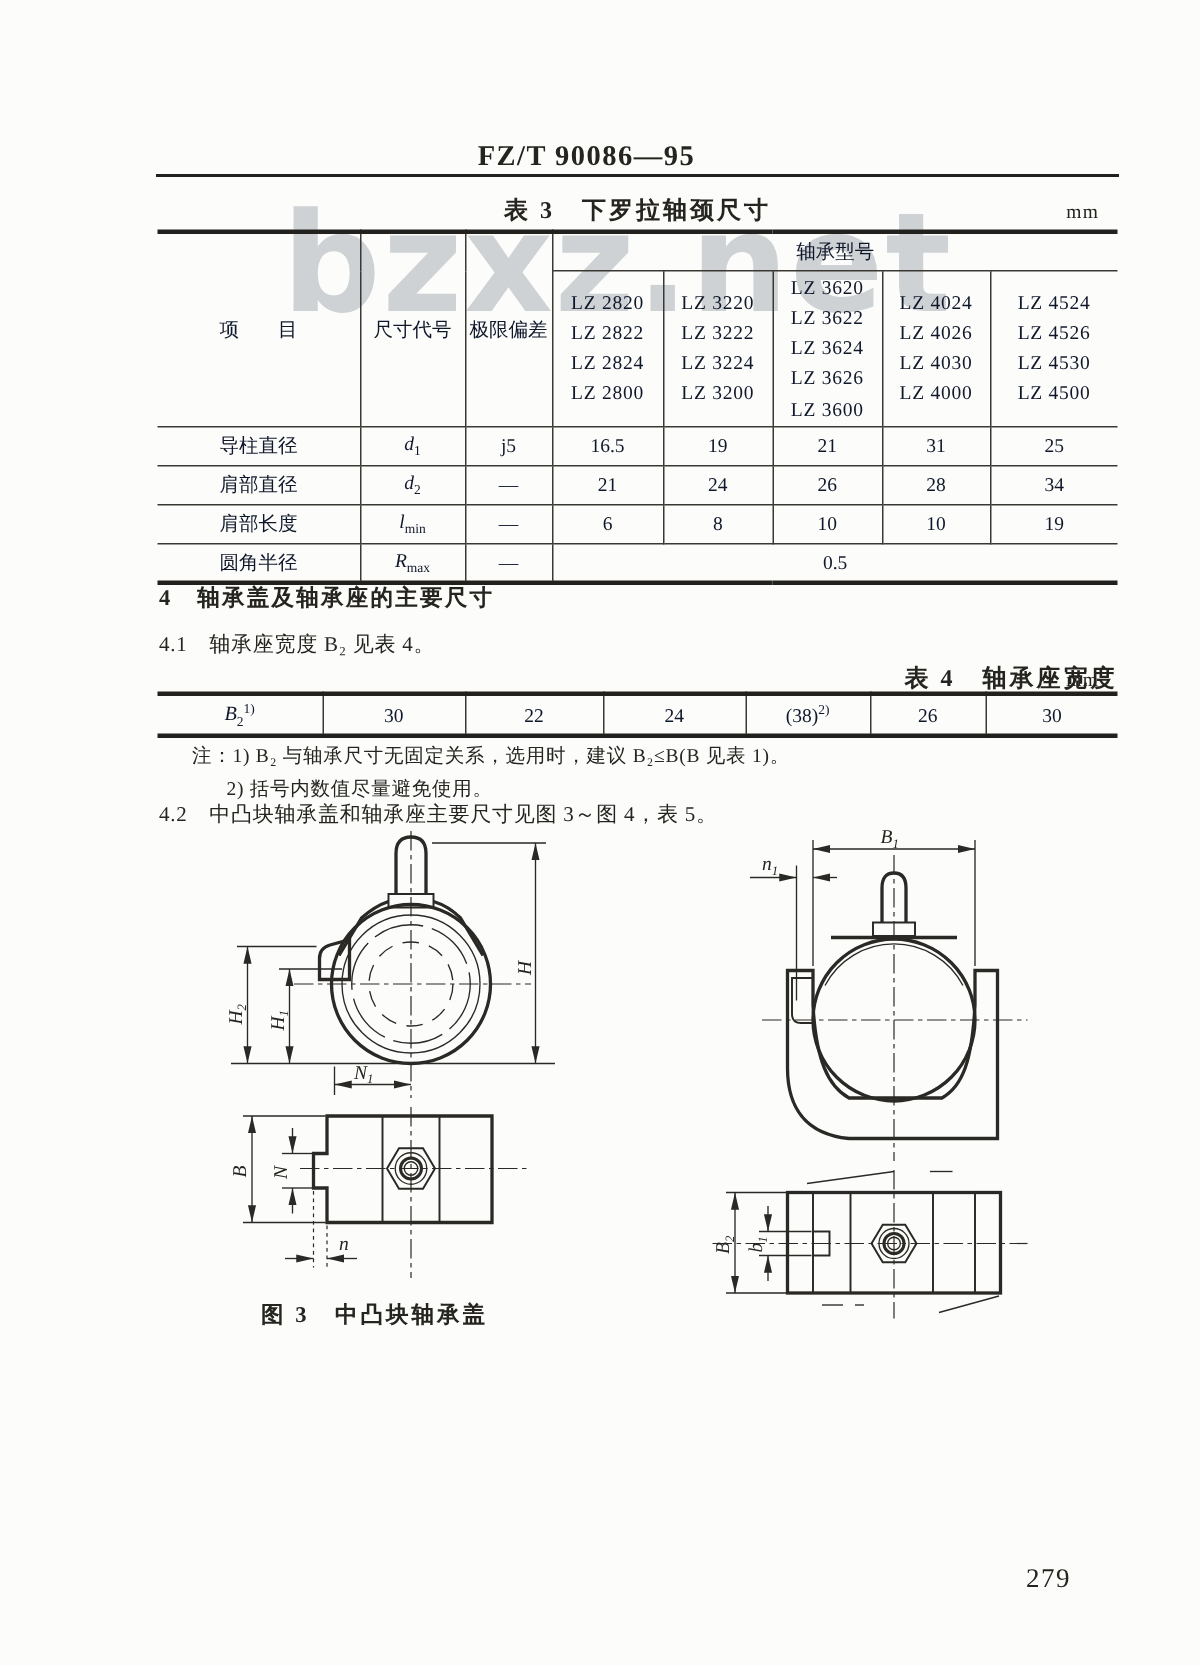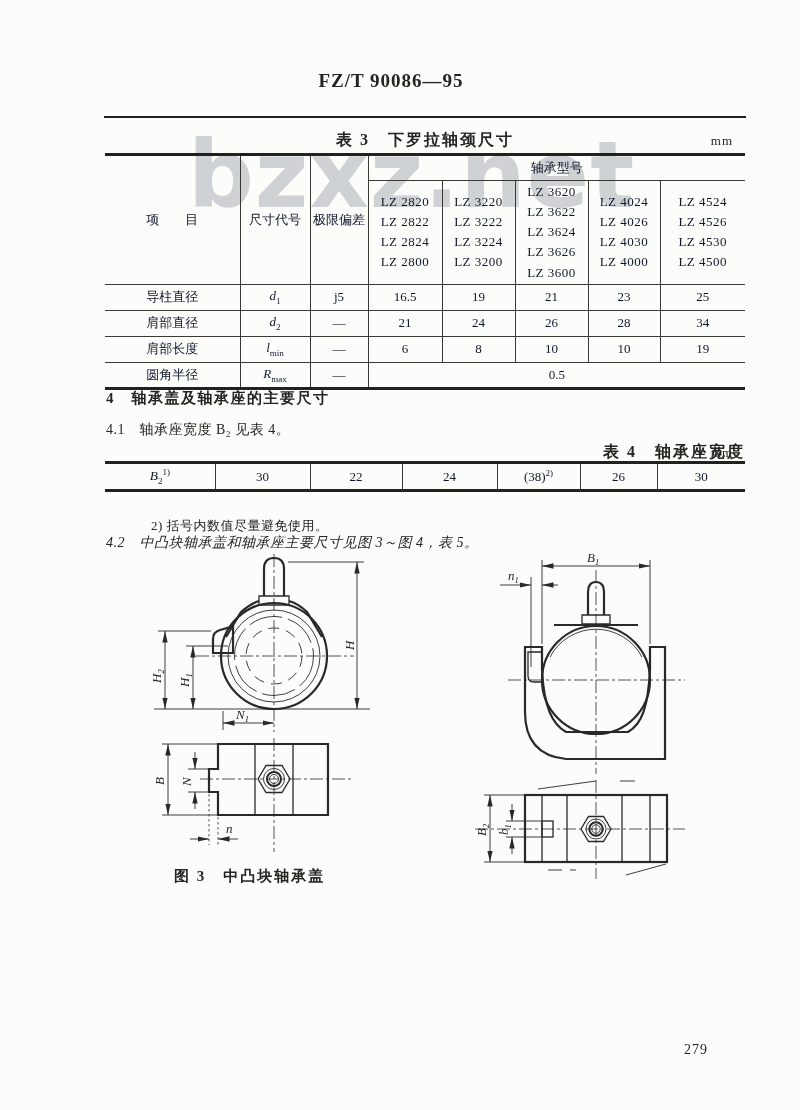--- a/index.html
+++ b/index.html
@@ -9,21 +9,21 @@
     font-family:"Liberation Serif", serif;
   }
   .abs { position:absolute; }
   .watermark {
     position:absolute; left:188px; top:122px; z-index:0;
     font-family:"DejaVu Sans", sans-serif; font-weight:bold;
     font-size:92px; letter-spacing:1px; color:#ced2d4; user-select:none;
   }
   .z { z-index:1; }
   .doc-number {
-    left:0; top:70px; width:782px; text-align:center;
+    left:0; top:94px; width:782px; text-align:center;
     font-size:19px; font-weight:bold; letter-spacing:1px;
   }
   .top-rule { left:104px; top:116px; width:642px; height:2px; background:#22211d; }
   .tbl-caption { left:105px; top:130px; width:640px; height:20px; text-align:center; }
   .tbl-caption .cap { font-size:16px; font-weight:bold; letter-spacing:2px; }
   .unit { position:absolute; right:12px; top:3px; font-size:13px; letter-spacing:1px; }
   table { border-collapse:collapse; table-layout:fixed; background:transparent; }
   .std-table { border-top:3px solid #22211d; border-bottom:3px solid #22211d; }
   .std-table td {
     border:1px solid #3a3833; text-align:center; vertical-align:middle;
@@ -33,29 +33,29 @@
   .std-table tr td:last-child  { border-right:none; }
   .models { white-space:pre-line; font-size:12.5px; line-height:1.55; letter-spacing:0.5px; }
   .code { font-style:italic; font-size:13.5px; }
   .code sub, .cell sub { font-size:9px; font-style:normal; }
   .cell sup { font-size:9px; }
   .t3 { left:105px; top:153px; }
   .t4 { left:105px; top:461px; }
   .sec-heading { left:106px; top:389px; font-size:15px; font-weight:bold; letter-spacing:1.5px; }
   .para { font-size:14px; letter-spacing:0.5px; }
   .p41 { left:106px; top:421px; }
-  .p42 { left:106px; top:534px;font-style:italic; }
+  .p42 { left:106px; top:534px; }
   .t4cap { left:105px; top:442px; width:640px; height:20px; text-align:right; }
   .note { font-size:13px; letter-spacing:0.5px; }
   .note1 { left:128px; top:495px; }
   .note2 { left:151px; top:517px; }
   .figcap { font-size:15px; font-weight:bold; letter-spacing:2px; }
   .fig3cap { left:174px; top:867px; }
   .fig4cap { left:492px; top:897px; }
-  .pagenum { left:684px; top:1042px; font-size:14px; letter-spacing:1px; }
+  .pagenum { left:684px; top:1042px; font-size:18px; letter-spacing:1px; }
   svg.fig { position:absolute; z-index:1; }
   svg .ln  { stroke:#2a2925; fill:none; }
   svg .bold{ stroke-width:2.2; }
   svg .med { stroke-width:1.3; }
   svg .thin{ stroke-width:0.9; }
   svg .cl  { stroke:#2a2925; stroke-width:0.8; fill:none; stroke-dasharray:13 3 3 3; }
   svg .dim { stroke:#2a2925; stroke-width:0.9; fill:none; }
   svg .dot { stroke:#2a2925; stroke-width:0.8; fill:none; stroke-dasharray:2.5 2.5; }
   svg text { font-family:"Liberation Serif", serif; font-style:italic; font-size:13px; fill:#26241f; }
   svg .sub { font-size:8.5px; }
@@ -116,21 +116,21 @@
 LZ 4530
 LZ 4500</td>
     </tr>
     <tr style="height:26px">
       <td>导柱直径</td>
       <td class="code"><span>d</span><sub>1</sub></td>
       <td>j5</td>
       <td>16.5</td>
       <td>19</td>
       <td>21</td>
-      <td>23</td>
+      <td>31</td>
       <td>25</td>
     </tr>
     <tr style="height:26px">
       <td>肩部直径</td>
       <td class="code"><span>d</span><sub>2</sub></td>
       <td>—</td>
       <td>21</td>
       <td>24</td>
       <td>26</td>
       <td>28</td>
@@ -179,20 +179,21 @@
       <td class="cell"><span>30</span></td>
       <td class="cell"><span>22</span></td>
       <td class="cell"><span>24</span></td>
       <td class="cell"><span>(38)</span><sup>2)</sup></td>
       <td class="cell"><span>26</span></td>
       <td class="cell"><span>30</span></td>
     </tr>
   </tbody>
     </table>
 
+  <div class="abs z note note1">注：1) B₂ 与轴承尺寸无固定关系，选用时，建议 B₂≤B(B 见表 1)。</div>
   <div class="abs z note note2">2) 括号内数值尽量避免使用。</div>
   <div class="abs z para p42">4.2　中凸块轴承盖和轴承座主要尺寸见图 3～图 4，表 5。</div>
 
   <svg class="fig" style="left:138px; top:552px;" width="332" height="322" viewBox="0 0 332 322">
     <defs>
       <marker id="ar3" markerUnits="userSpaceOnUse" markerWidth="12" markerHeight="8" refX="11.5" refY="4" orient="auto-start-reverse">
         <path d="M11.5,4 L0,1.3 L0,6.7 Z" fill="#2a2925"></path>
       </marker>
     </defs>
 

